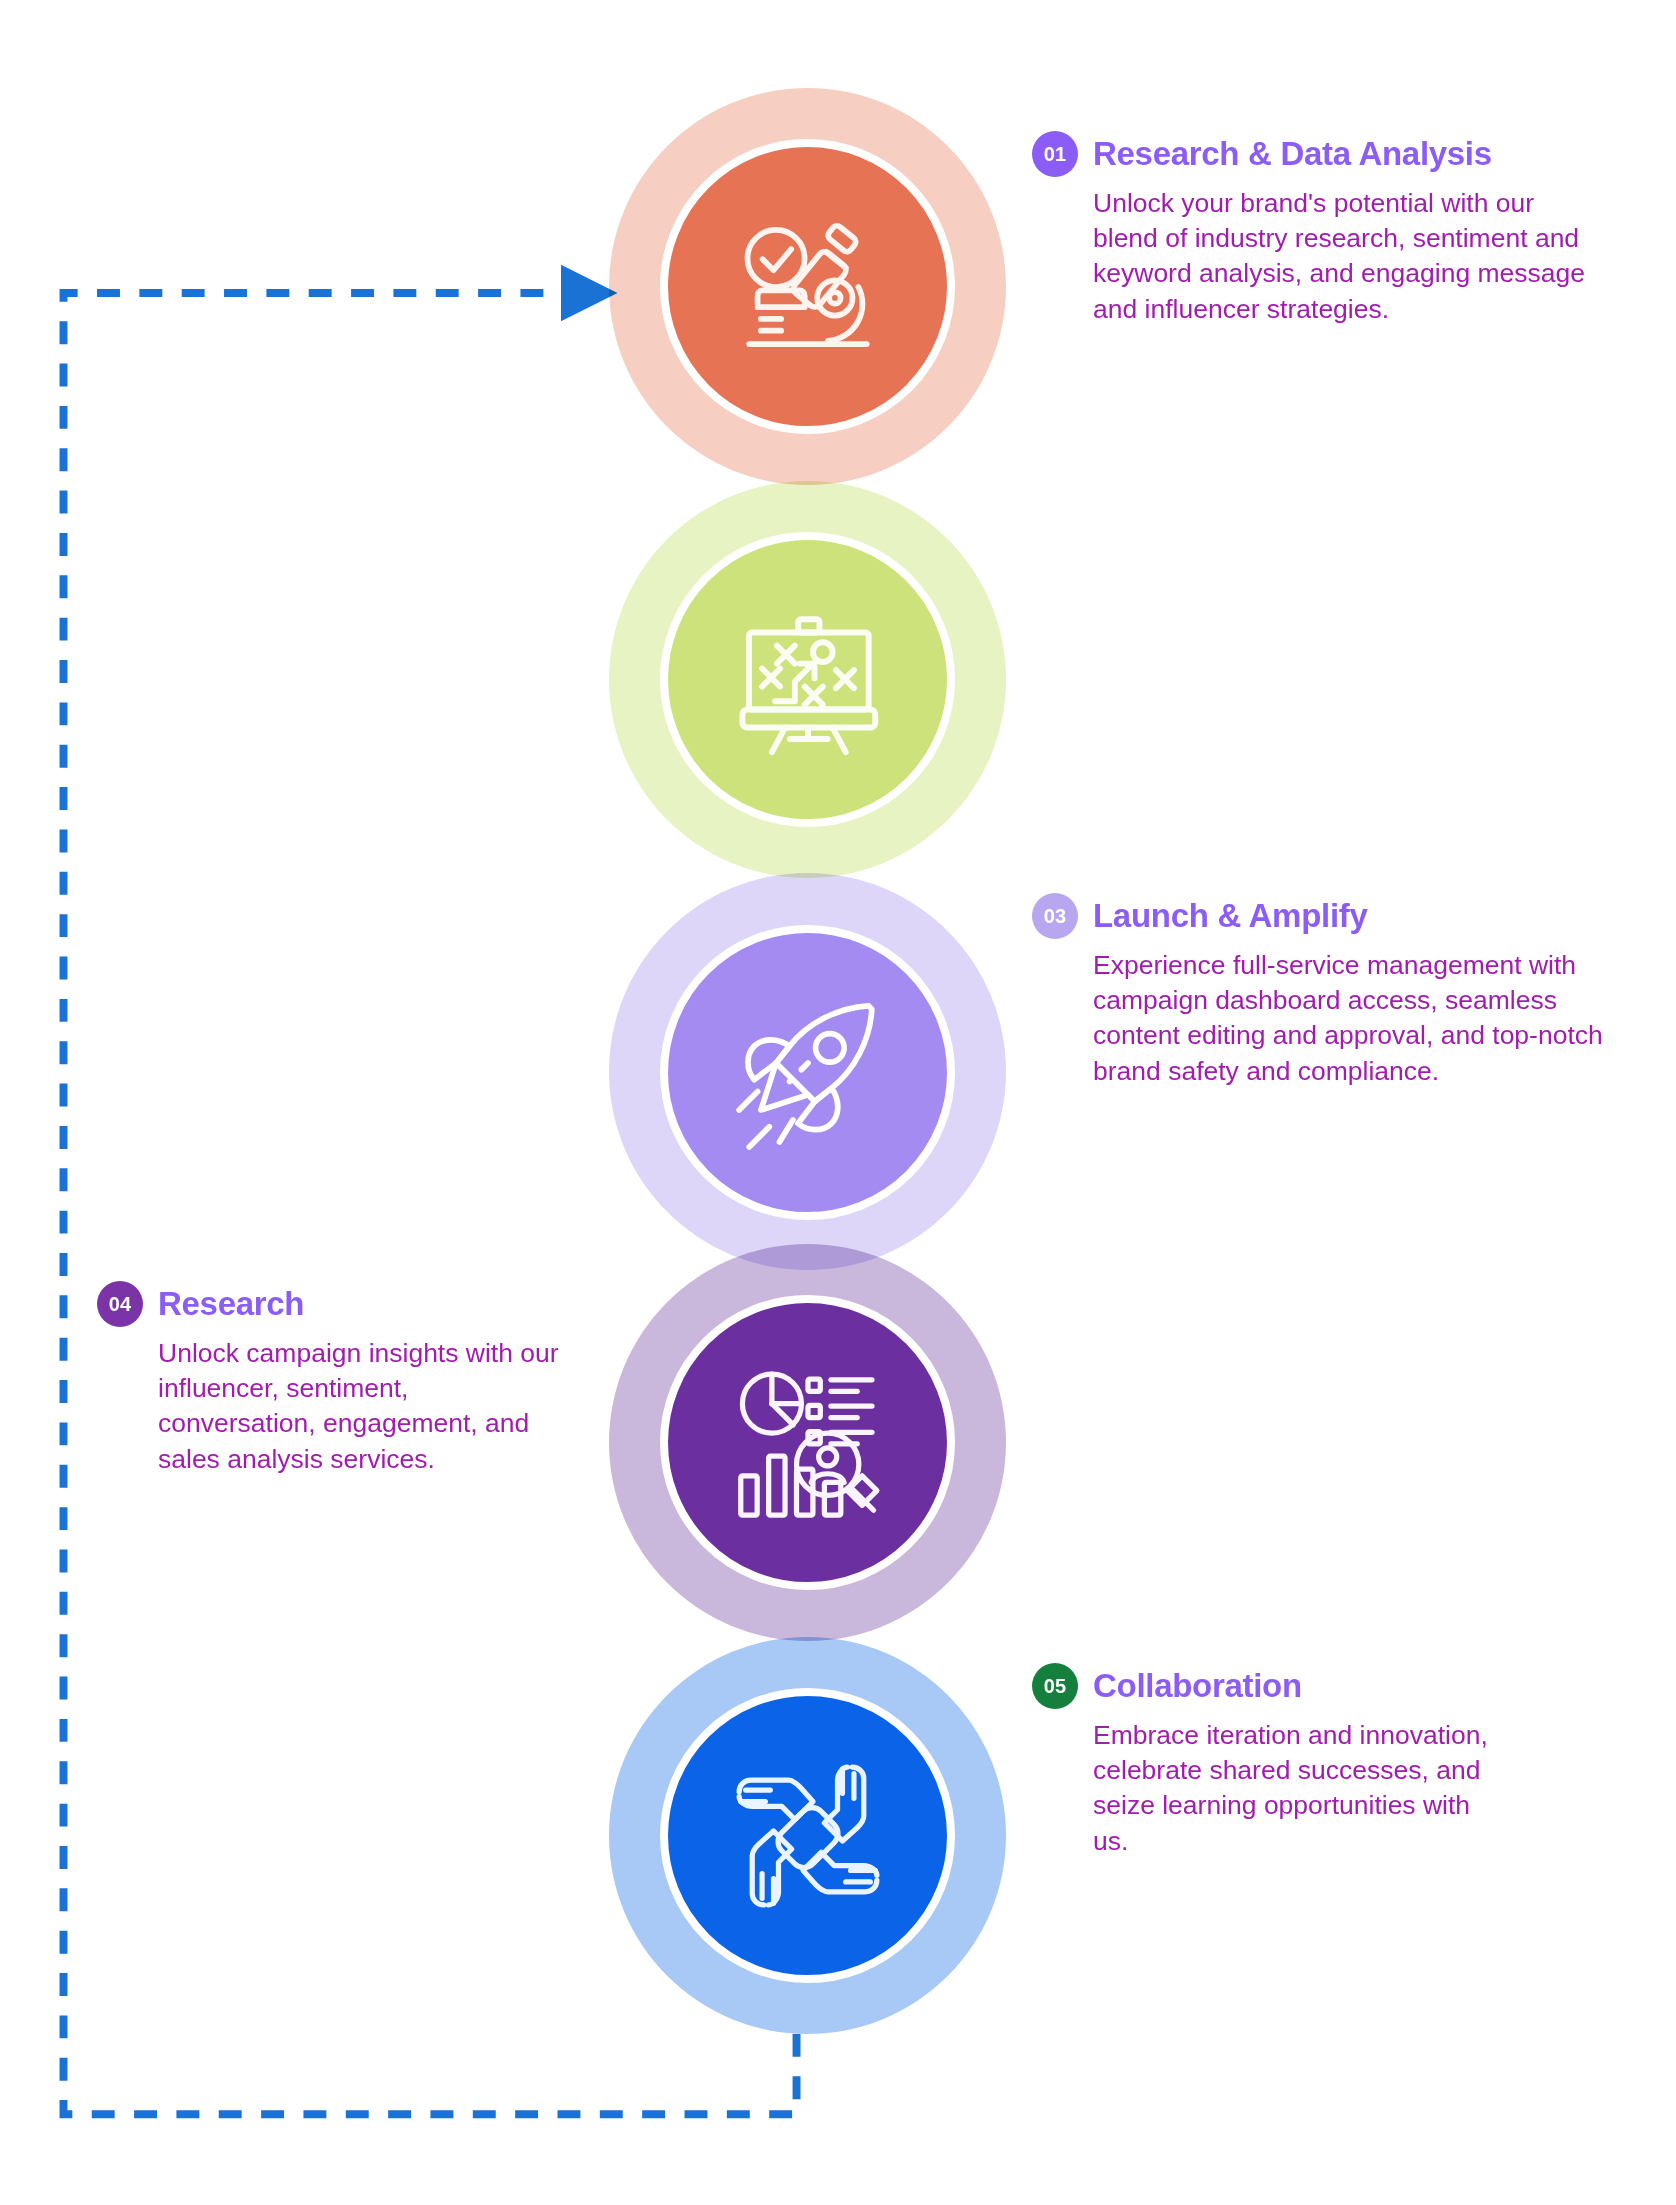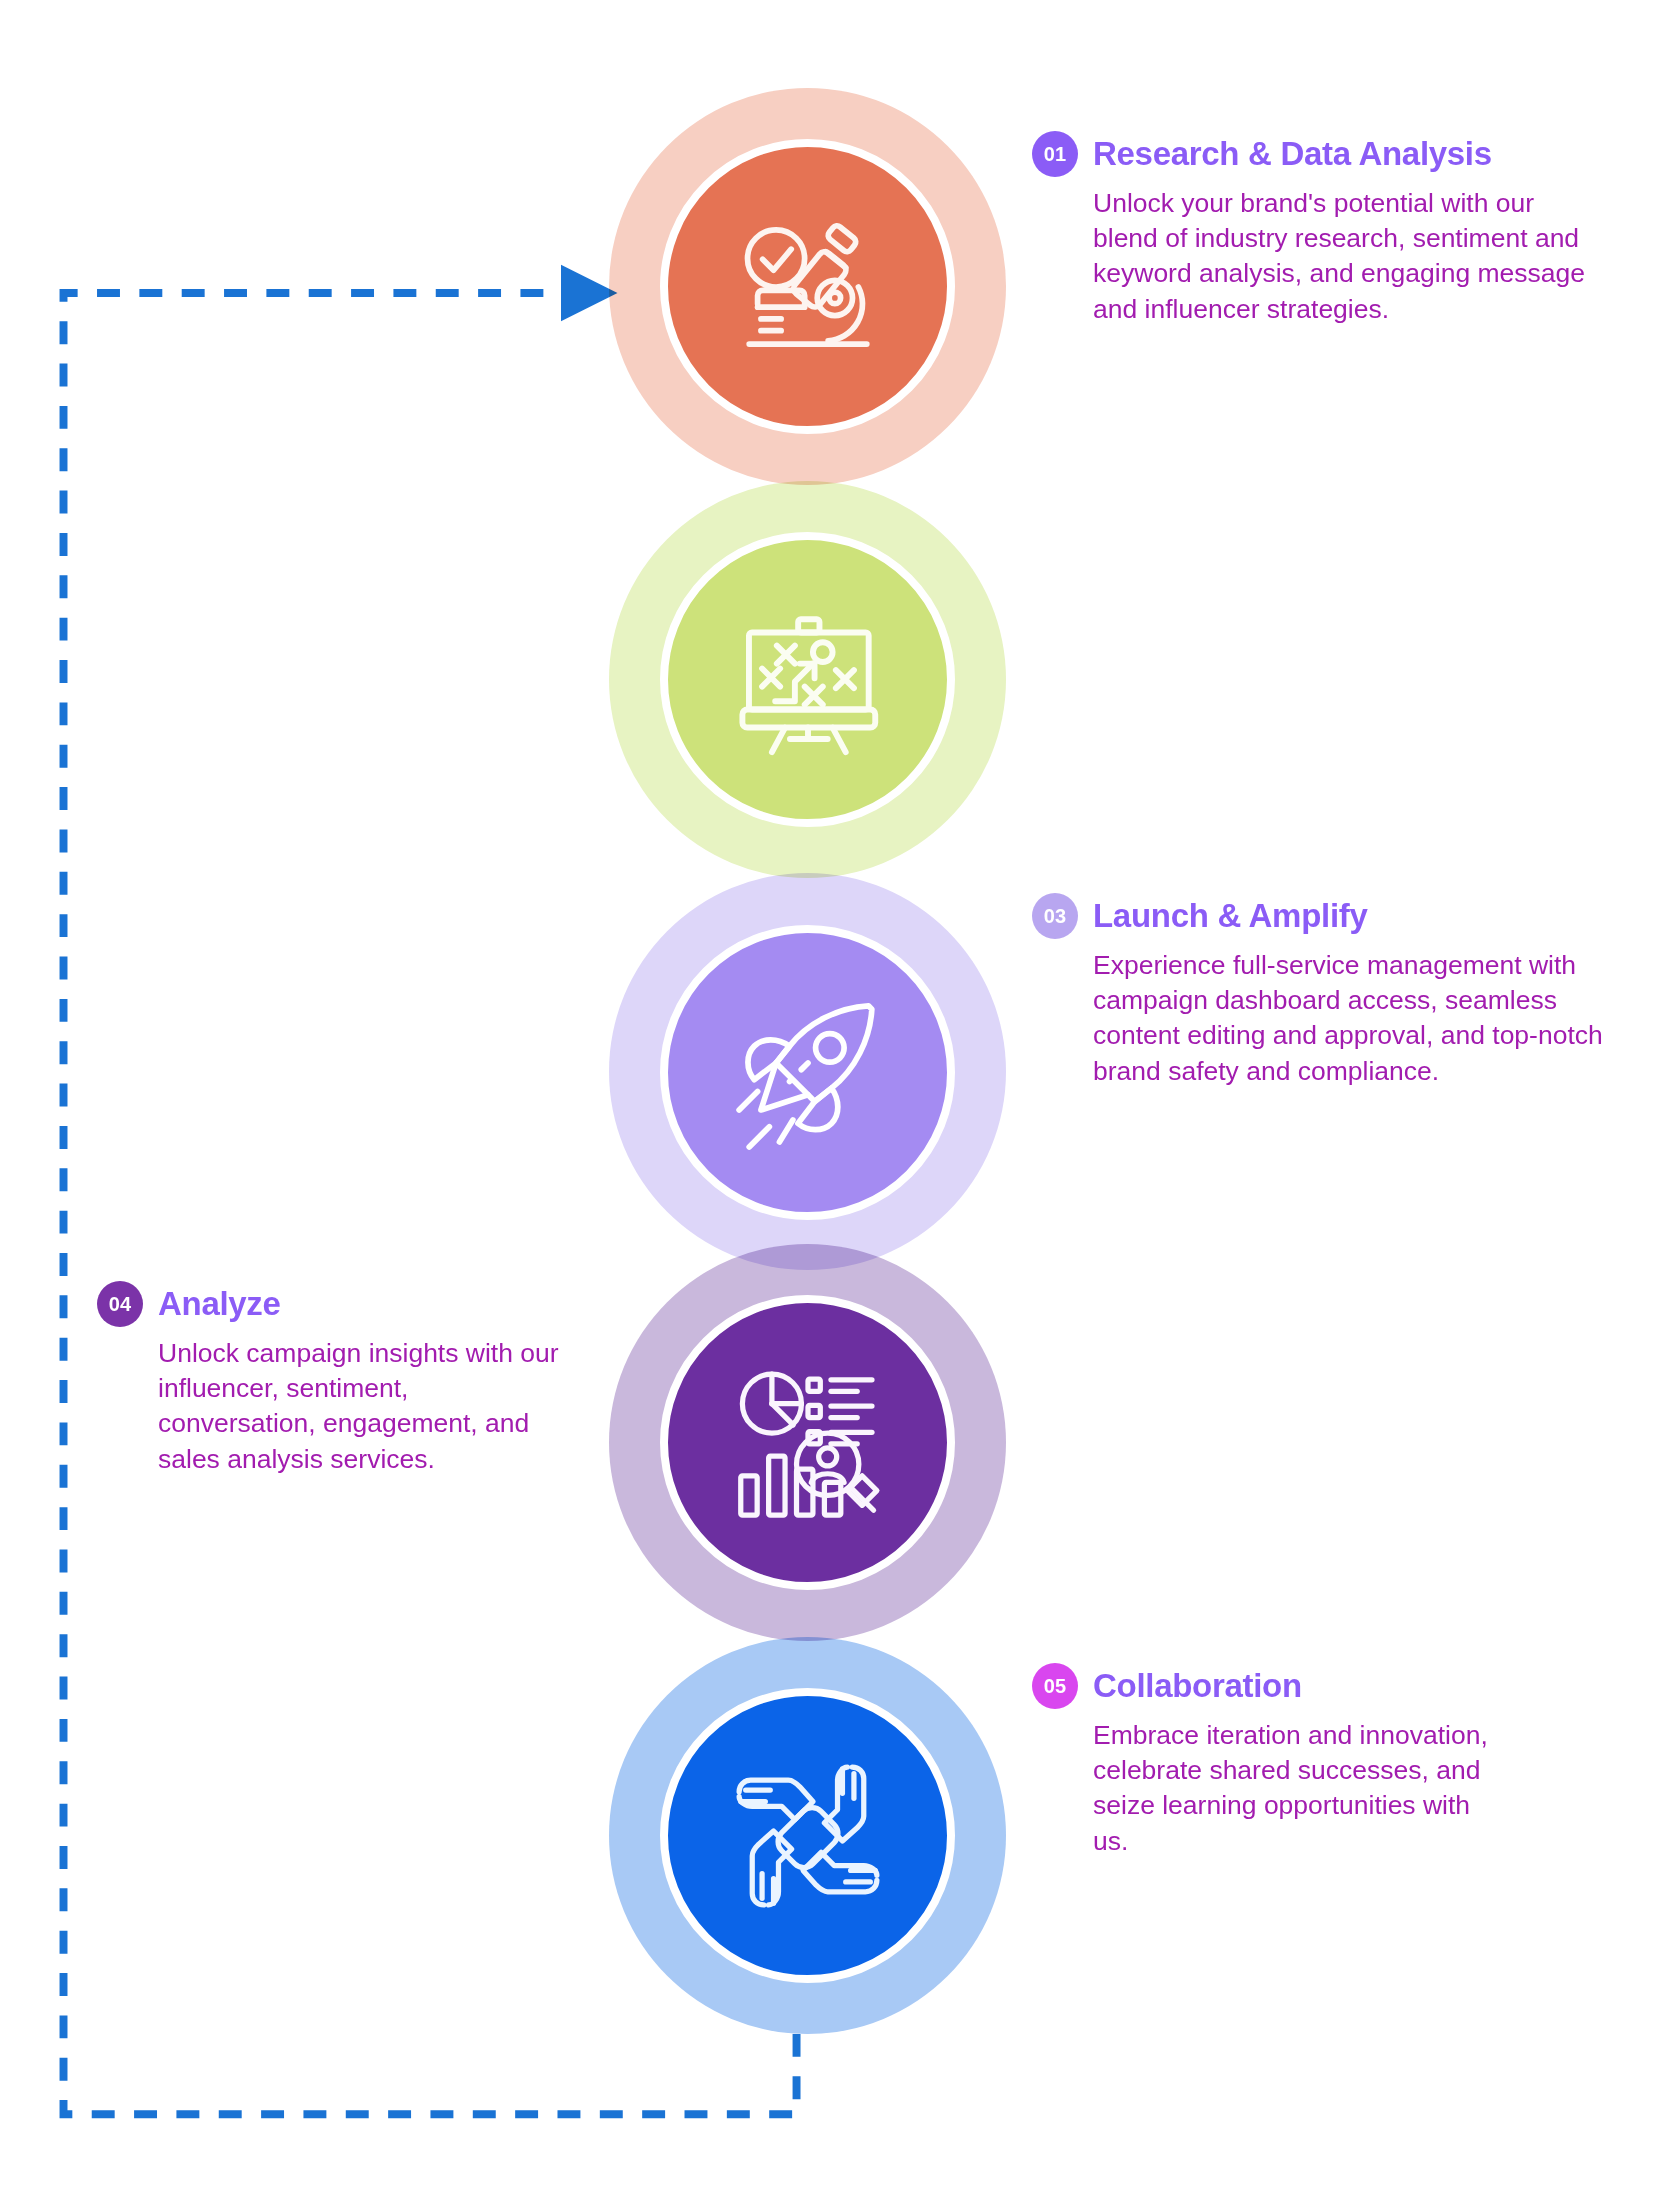--- a/index.html
+++ b/index.html
@@ -231,27 +231,27 @@
     <div class="block-head">
       <div class="badge" style="background:#B8A6F0;">03</div>
       <div class="title">Launch &amp; Amplify</div>
     </div>
     <div class="body indent" style="width:516px;">Experience full-service management with campaign dashboard access, seamless content editing and approval, and top-notch brand safety and compliance.</div>
   </div>
 
   <div class="block" style="left:97px; top:1281px; width:512px;">
     <div class="block-head">
       <div class="badge" style="background:#7B33A8;">04</div>
-      <div class="title">Analyze</div>
+      <div class="title">Research</div>
     </div>
     <div class="body indent" style="width:415px;">Unlock campaign insights with our influencer, sentiment, conversation, engagement, and sales analysis services.</div>
   </div>
 
   <div class="block" style="left:1032px; top:1663px; width:547px;">
     <div class="block-head">
-      <div class="badge" style="background:#d946ef;">05</div>
+      <div class="badge" style="background:#15803d;">05</div>
       <div class="title">Collaboration</div>
     </div>
     <div class="body indent" style="width:397px;">Embrace iteration and innovation, celebrate shared successes, and seize learning opportunities with us.</div>
   </div>
 
 </div>
 
 
 </body></html>

